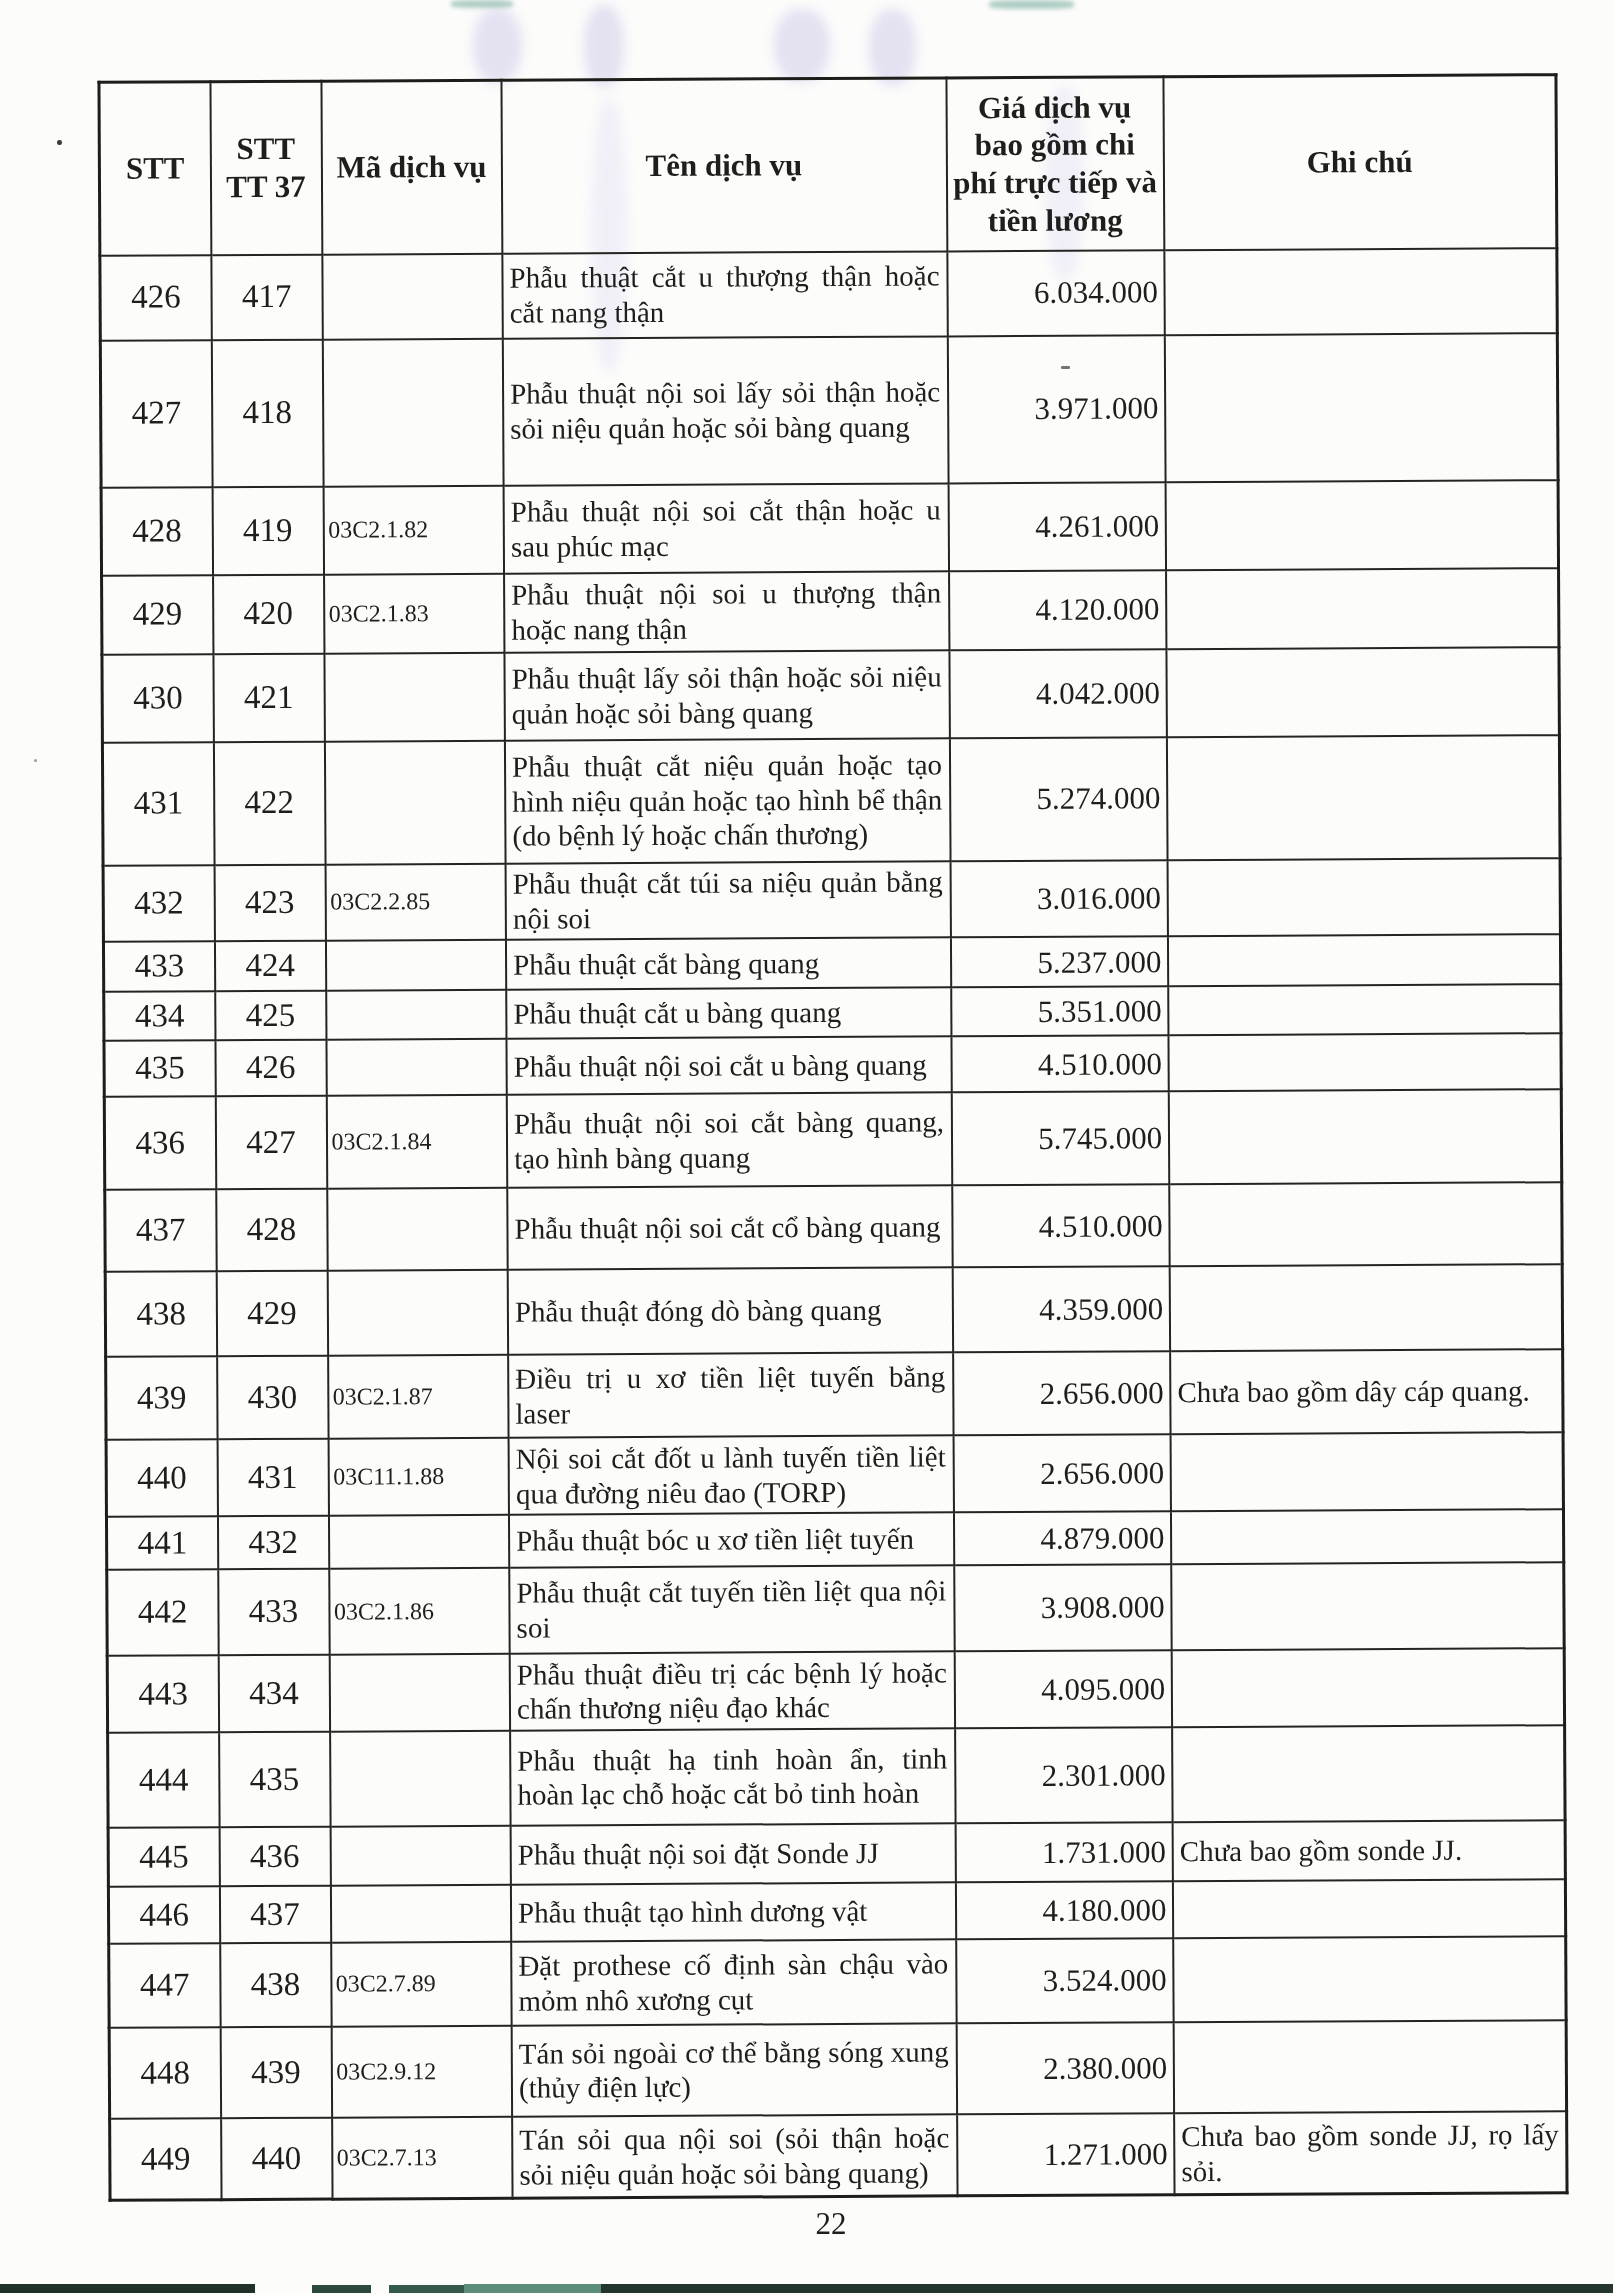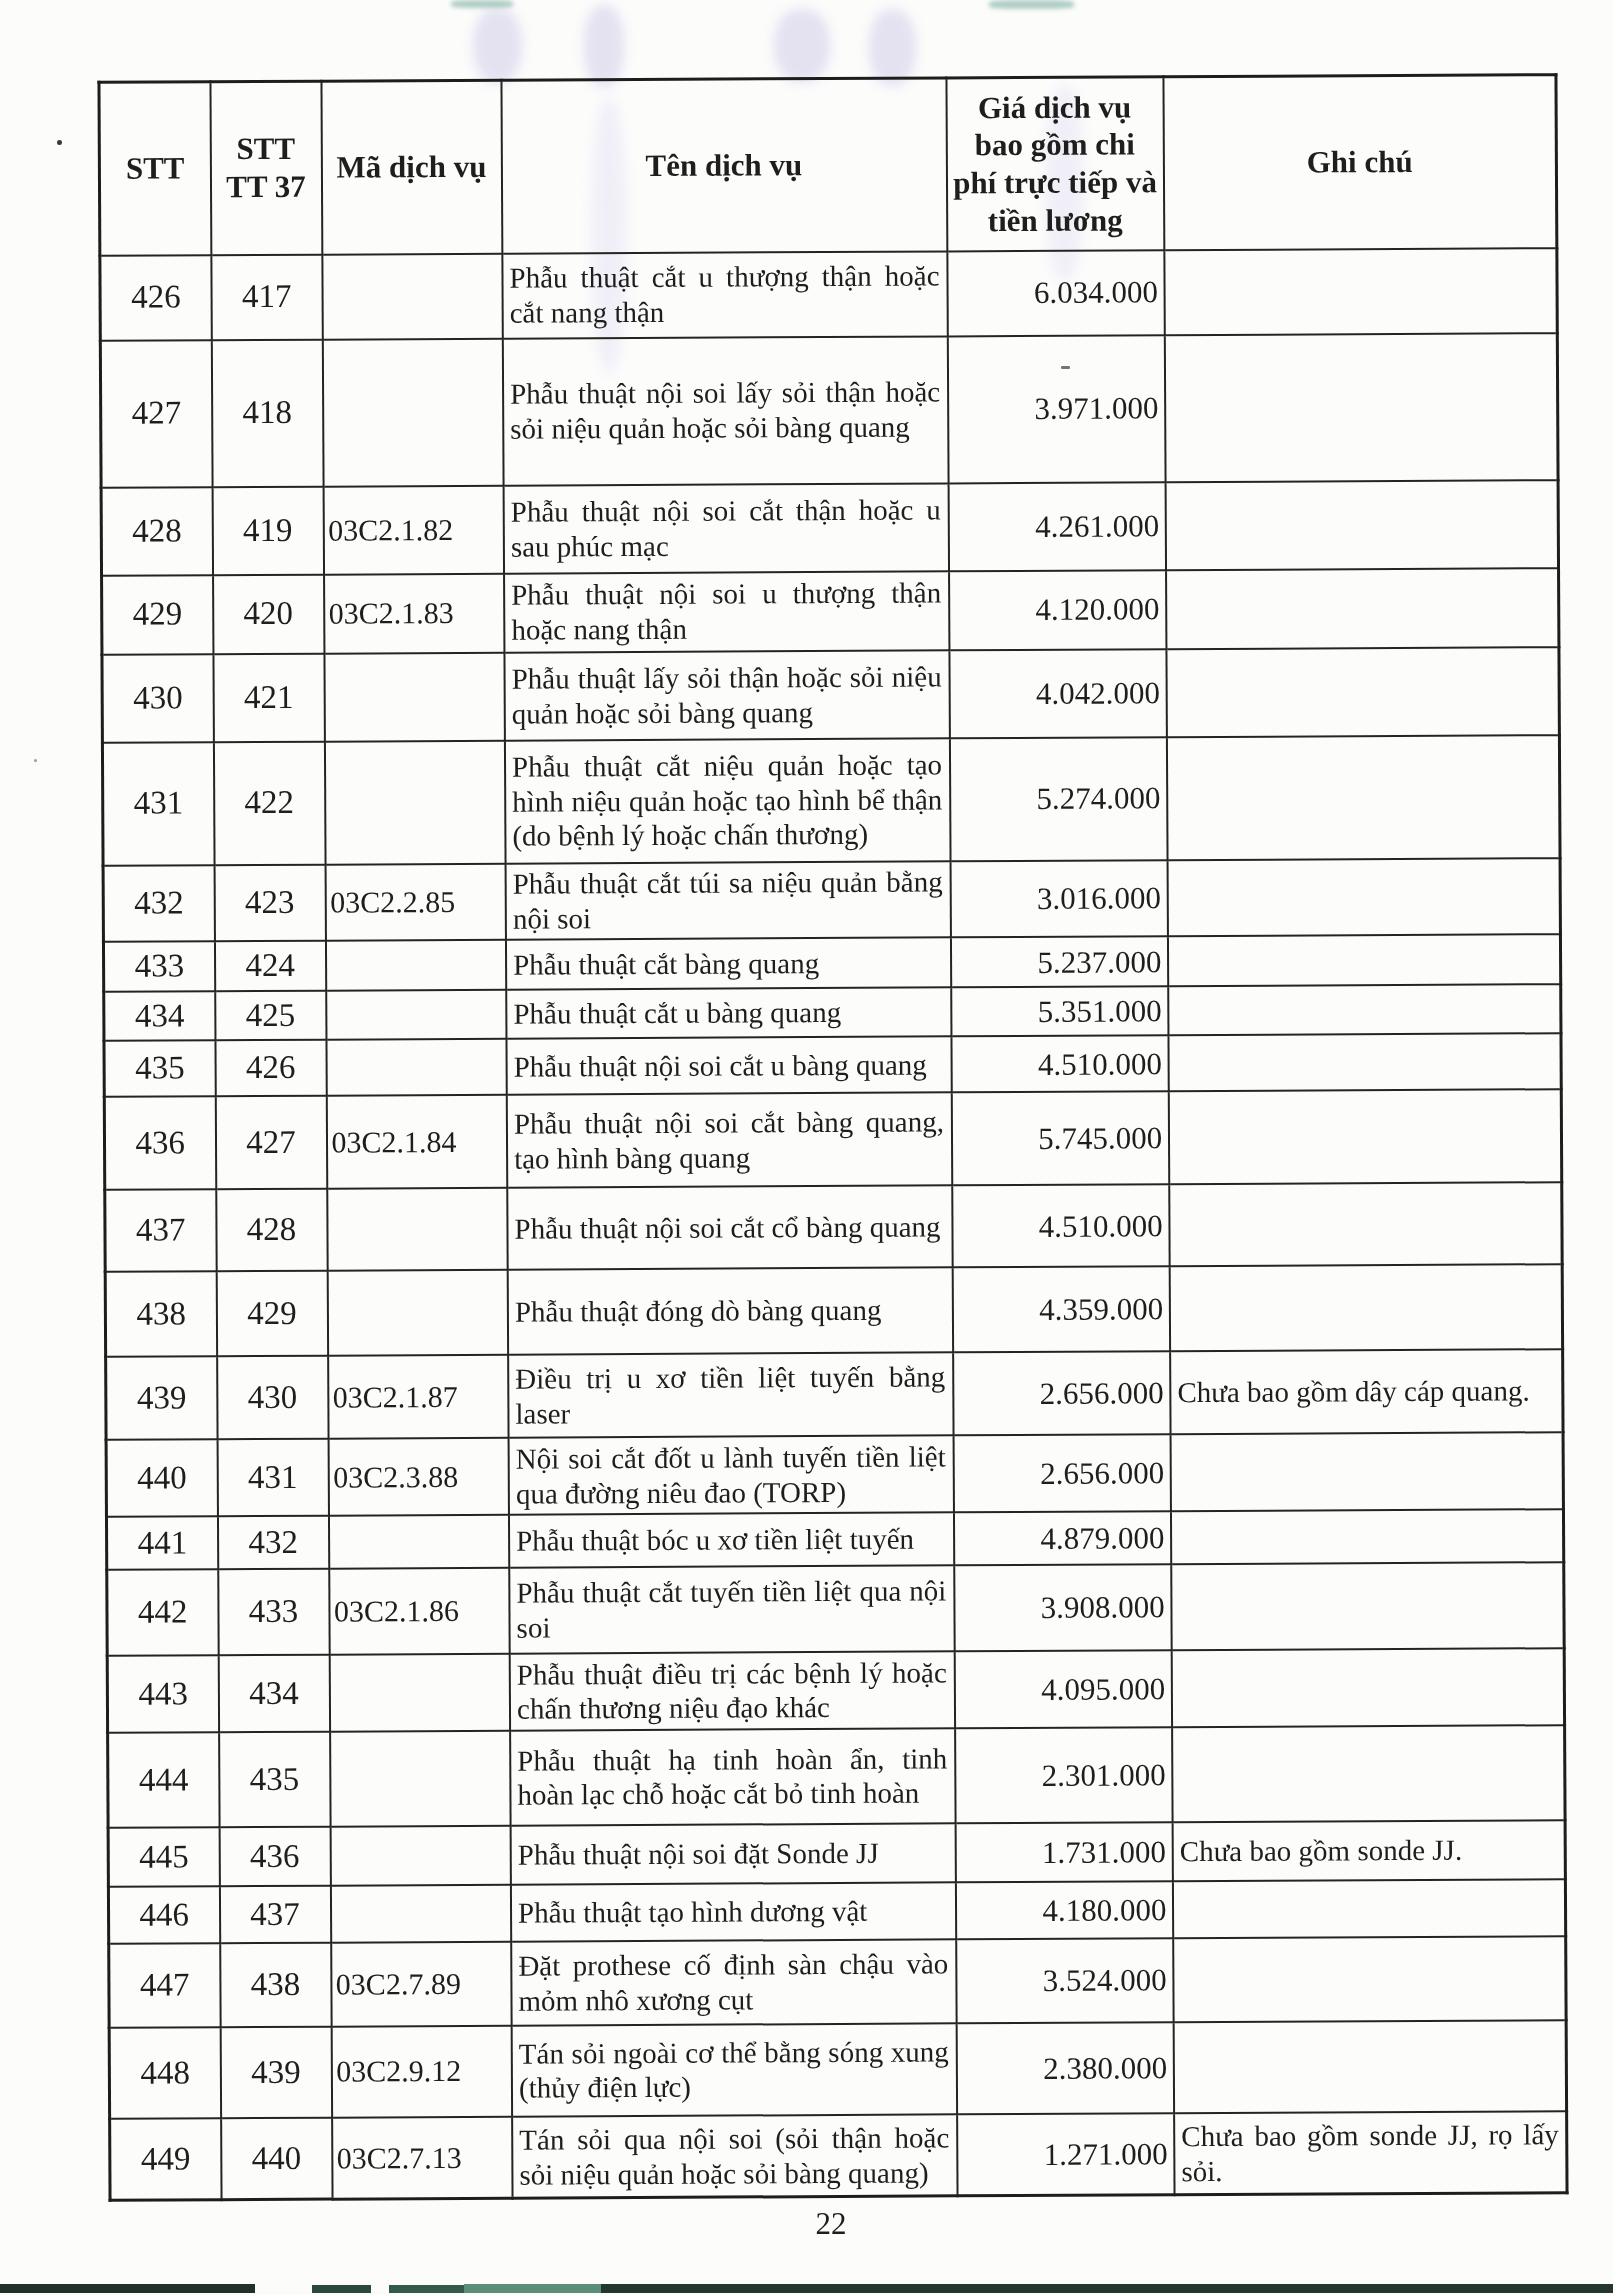--- a/index.html
+++ b/index.html
@@ -77,21 +77,21 @@
   }
 
   td { font-size: 29px; line-height: 1.2; }
 
   td.cell-stt, td.cell-stt37 {
     font-size: 33px;
     text-align: center;
     padding: 0 0;
   }
   td.cell-ma {
-    font-size: 30px;
+    font-size: 24px;
     text-align: left;
     padding: 0 1.3px 0 3.9px;
   }
   td.cell-ten {
     text-align: justify;
     padding: 2.6px 6.5px 2.6px 6.5px;
   }
   td.cell-gia {
     font-size: 31px;
     text-align: right;
@@ -257,21 +257,21 @@
       <td class="cell-stt">439</td>
       <td class="cell-stt37">430</td>
       <td class="cell-ma">03C2.1.87</td>
       <td class="cell-ten">Điều trị u xơ tiền liệt tuyến bằng laser</td>
       <td class="cell-gia">2.656.000</td>
       <td class="cell-ghichu">Chưa bao gồm dây cáp quang.</td>
     </tr>
           <tr style="height: 73px;">
       <td class="cell-stt">440</td>
       <td class="cell-stt37">431</td>
-      <td class="cell-ma">03C2.3.88</td>
+      <td class="cell-ma">03C11.1.88</td>
       <td class="cell-ten">Nội soi cắt đốt u lành tuyến tiền liệt qua đường niêu đao (TORP)</td>
       <td class="cell-gia">2.656.000</td>
       <td class="cell-ghichu"></td>
     </tr>
           <tr style="height: 53px;">
       <td class="cell-stt">441</td>
       <td class="cell-stt37">432</td>
       <td class="cell-ma"></td>
       <td class="cell-ten">Phẫu thuật bóc u xơ tiền liệt tuyến</td>
       <td class="cell-gia">4.879.000</td>

